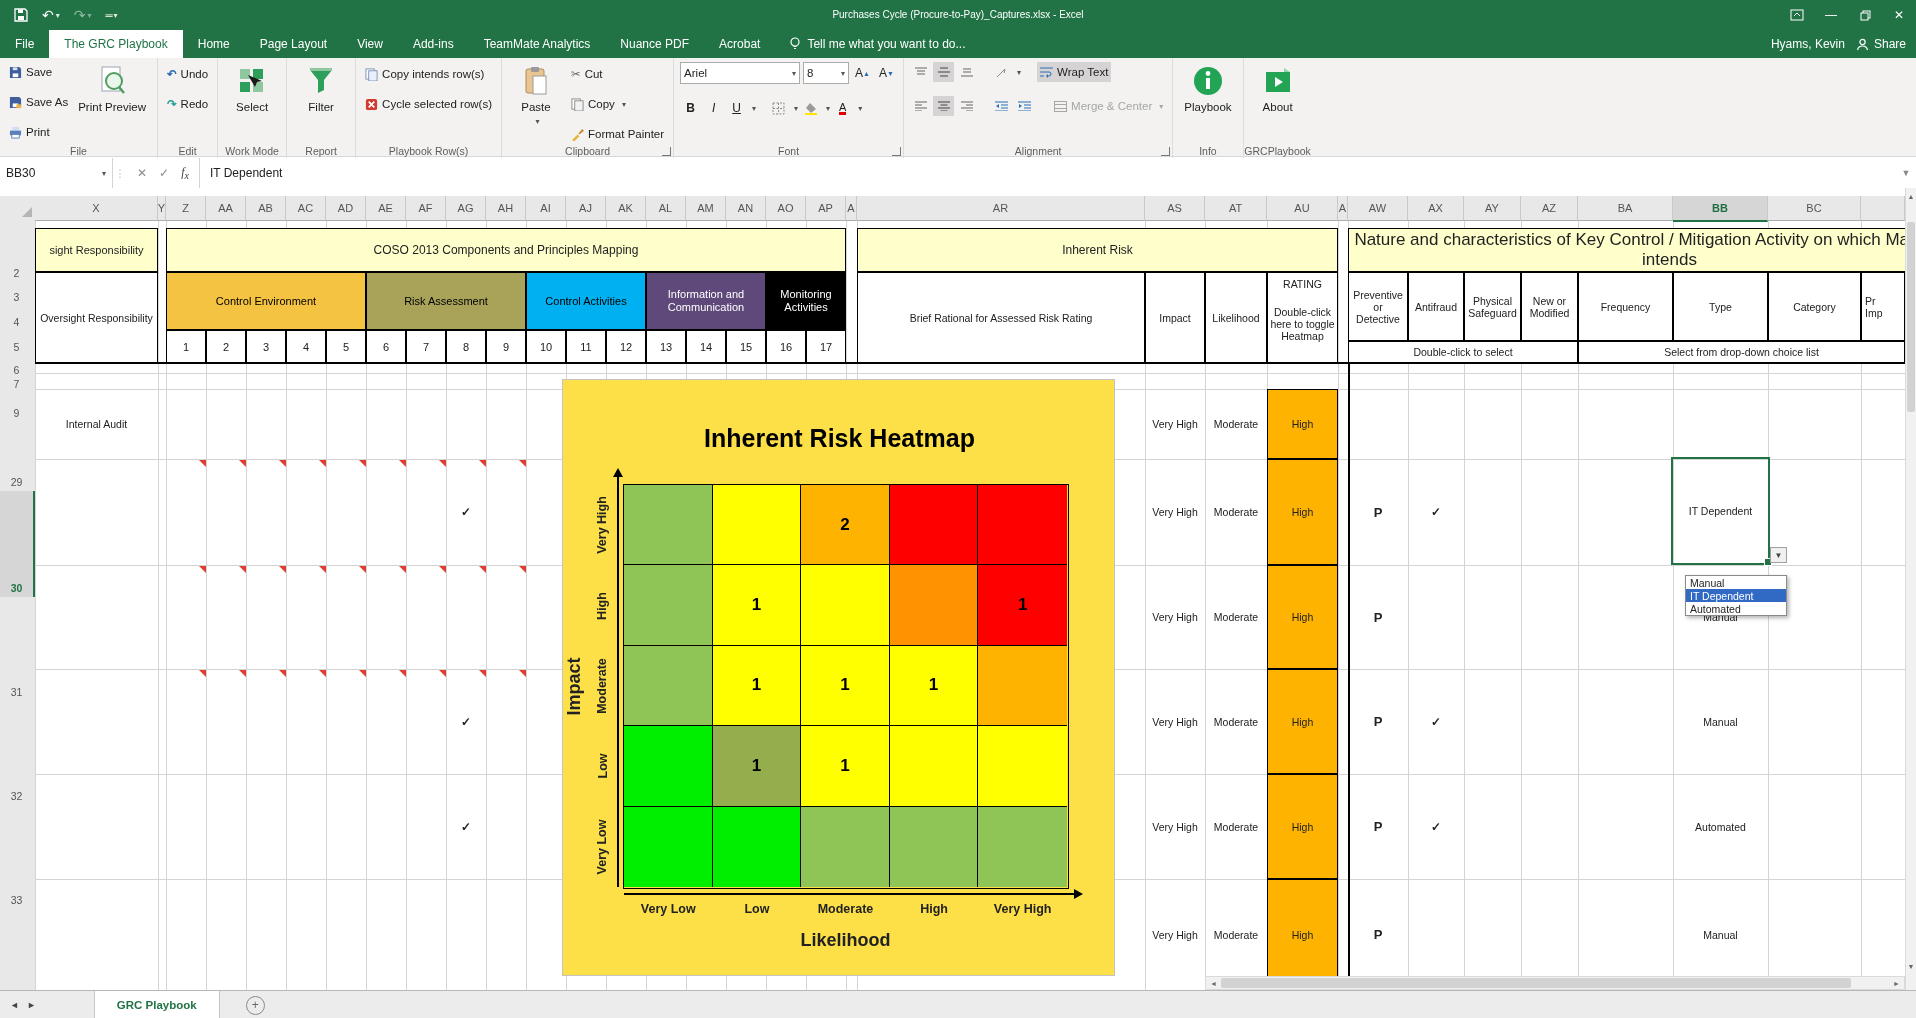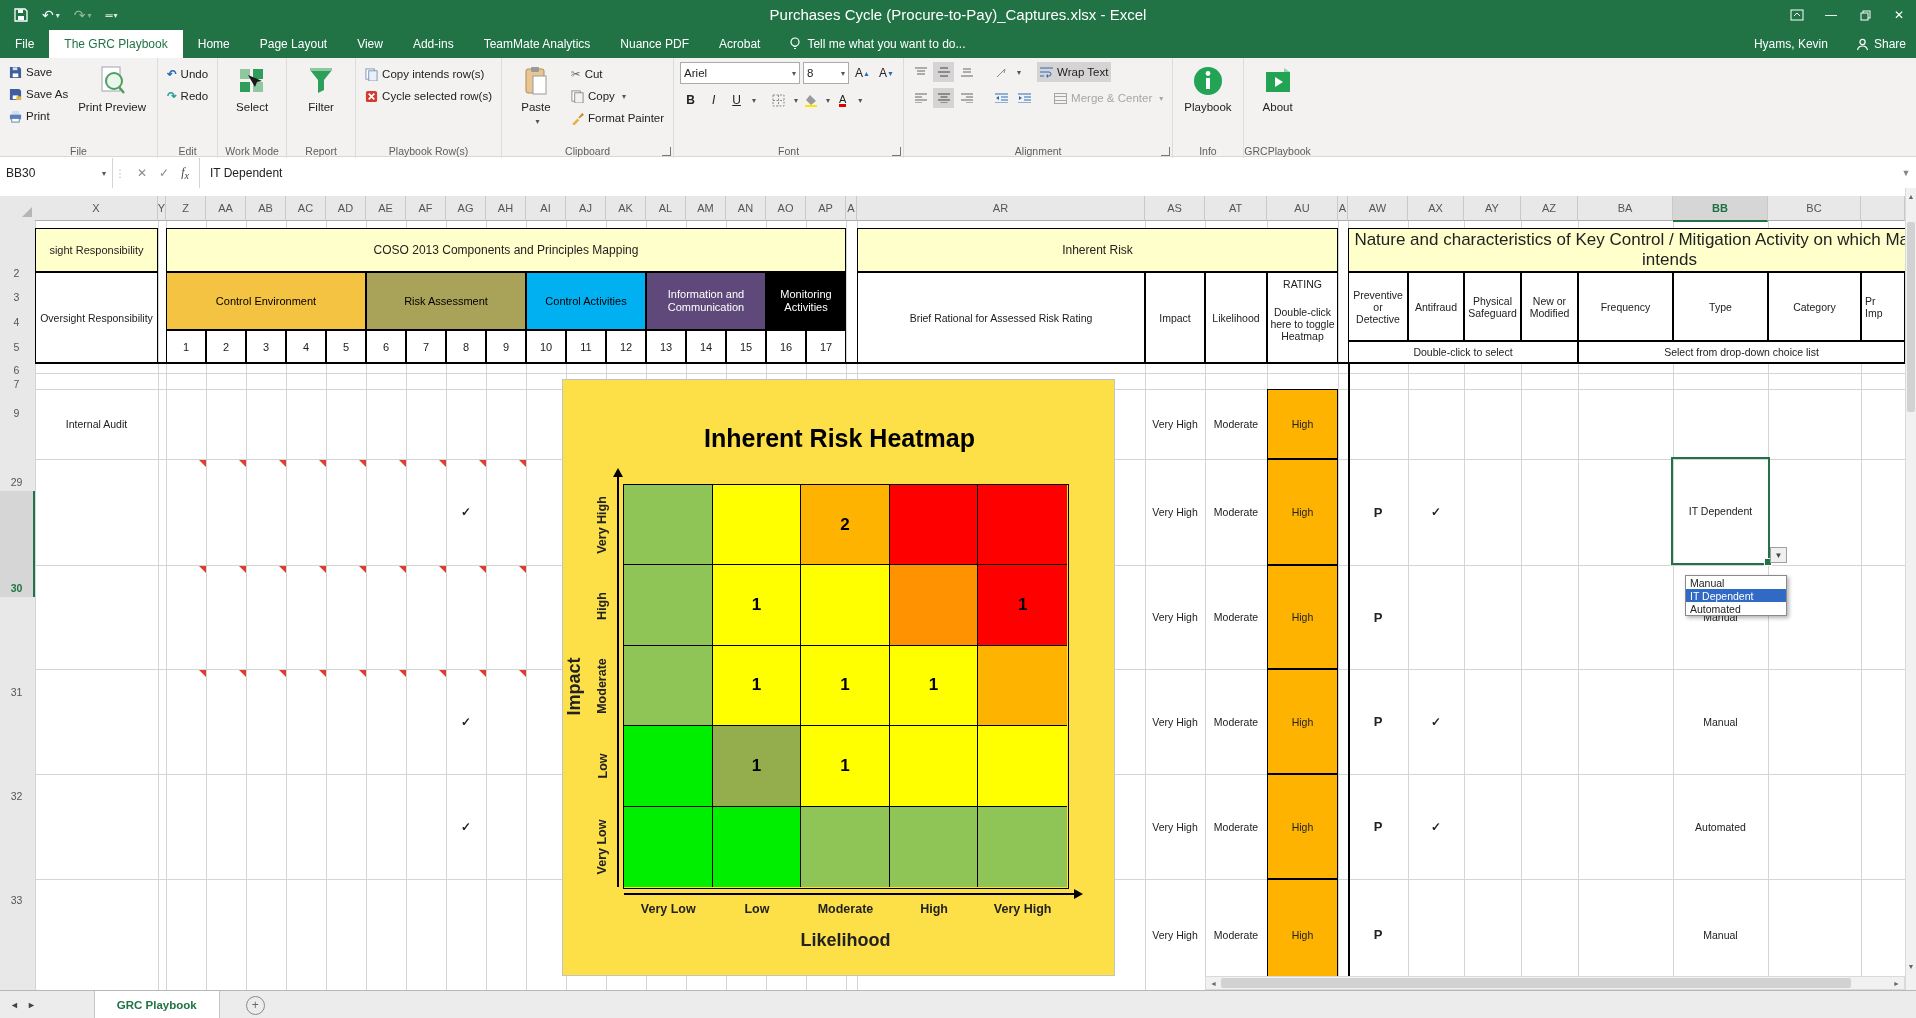--- a/index.html
+++ b/index.html
@@ -7,34 +7,34 @@
        font-family:"Liberation Sans",sans-serif;color:#222;
        -webkit-font-smoothing:antialiased;}
   .abs{position:absolute;}
   .c{display:flex;align-items:center;justify-content:center;}
   .nowrap{white-space:nowrap;}
   
   #titlebar{left:0;top:0;width:1916px;height:30px;background:#217346;color:#fff;}
   #titlebar .qat{position:absolute;top:0;height:30px;display:flex;align-items:center;gap:14px;left:14px;}
   .qat-btn{color:#fff;font-size:14px;display:flex;align-items:center;}
   .qat-car{font-size:8px;margin-left:2px;opacity:.85;}
-  #win-title{left:0;top:0;width:1916px;height:30px;text-align:center;line-height:30px;font-size:15px;color:#fff;}
+  #win-title{left:0;top:0;width:1916px;height:30px;text-align:center;line-height:30px;font-size:10px;color:#fff;}
   .winbtn{width:34px;height:30px;color:#fff;font-size:12px;}
   
   #tabrow{left:0;top:30px;width:1916px;height:28px;background:#217346;display:flex;align-items:stretch;}
   .rtab{padding:0 15px;display:flex;align-items:center;color:#fff;font-size:12px;cursor:default;}
   .rtab.active{background:#fff;color:#217346;}
   #tellme{display:flex;align-items:center;color:#fff;font-size:12px;gap:6px;padding:0 14px;}
-  #tabrow-right{position:absolute;right:10px;top:30px;height:28px;display:flex;align-items:center;gap:28px;color:#fff;font-size:12px;}
+  #tabrow-right{position:absolute;right:10px;top:30px;height:28px;display:flex;align-items:center;gap:11px;color:#fff;font-size:12px;}
   
   #ribbon{left:0;top:58px;width:1916px;height:98px;background:#F3F2F1;border-bottom:1px solid #D8D8D8;display:flex;}
   .rgroup{position:relative;height:97px;padding:4px 6px 0 6px;border-right:1px solid #DCDCDC;}
   .rgroup .glabel{position:absolute;bottom:2px;left:0;right:0;text-align:center;font-size:10.5px;color:#5E5E5E;}
   .launcher{position:absolute;right:2px;bottom:3px;width:8px;height:8px;border-right:1.5px solid #777;border-bottom:1.5px solid #777;}
-  .smallstack{display:flex;flex-direction:column;gap:2px;justify-content:flex-start;}
+  .smallstack{display:flex;flex-direction:column;gap:10px;justify-content:flex-start;}
   .sbtn{display:flex;align-items:center;gap:4px;font-size:11.5px;color:#222;height:20px;padding:0 3px;white-space:nowrap;}
   .bigbtn{display:flex;flex-direction:column;align-items:center;justify-content:flex-start;font-size:11.5px;color:#222;padding:2px 5px;text-align:center;line-height:13px;min-width:46px;}
   .bigbtn .bicon{height:34px;display:flex;align-items:center;justify-content:center;margin-bottom:3px;}
   .combo{background:#fff;border:1px solid #ABABAB;height:20px;display:flex;align-items:center;font-size:11.5px;padding:0 3px;justify-content:space-between;}
   .car{font-size:8px;color:#555;margin-left:3px;}
   .fontbtn{width:21px;height:20px;font-size:12px;color:#222;}
   .togglegray{background:#D5D3D4;}
   .dim{color:#A6A6A6;}
   .bar-ico{display:inline-block;width:13px;height:13px;}
   

